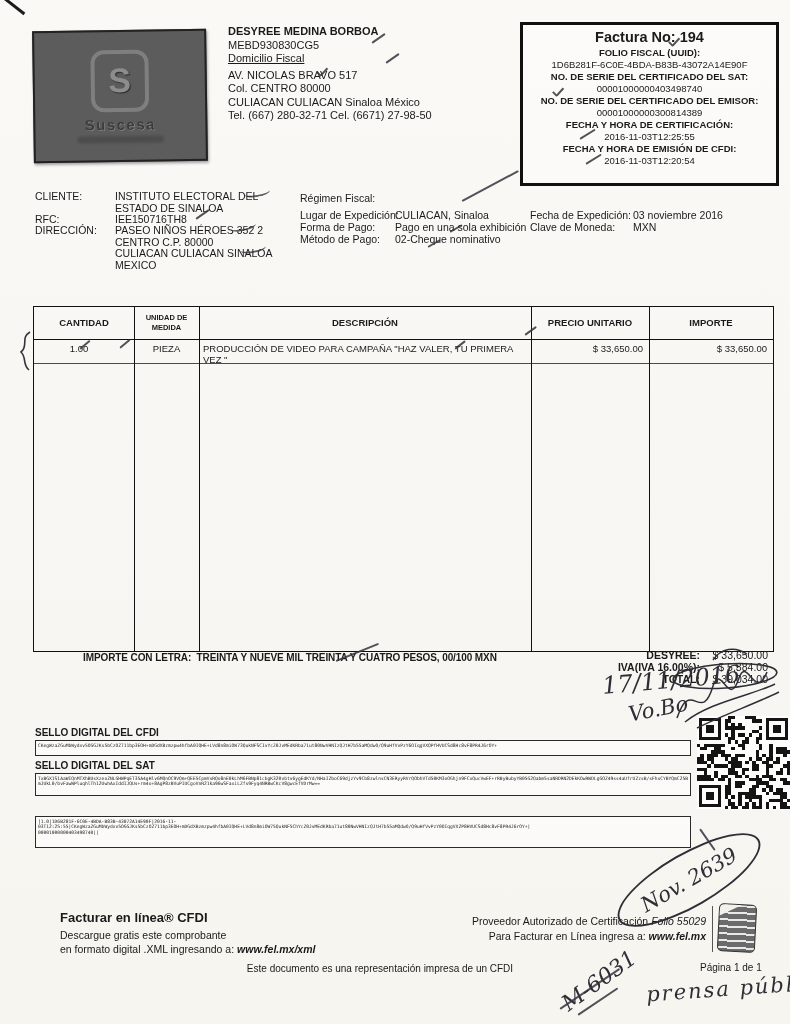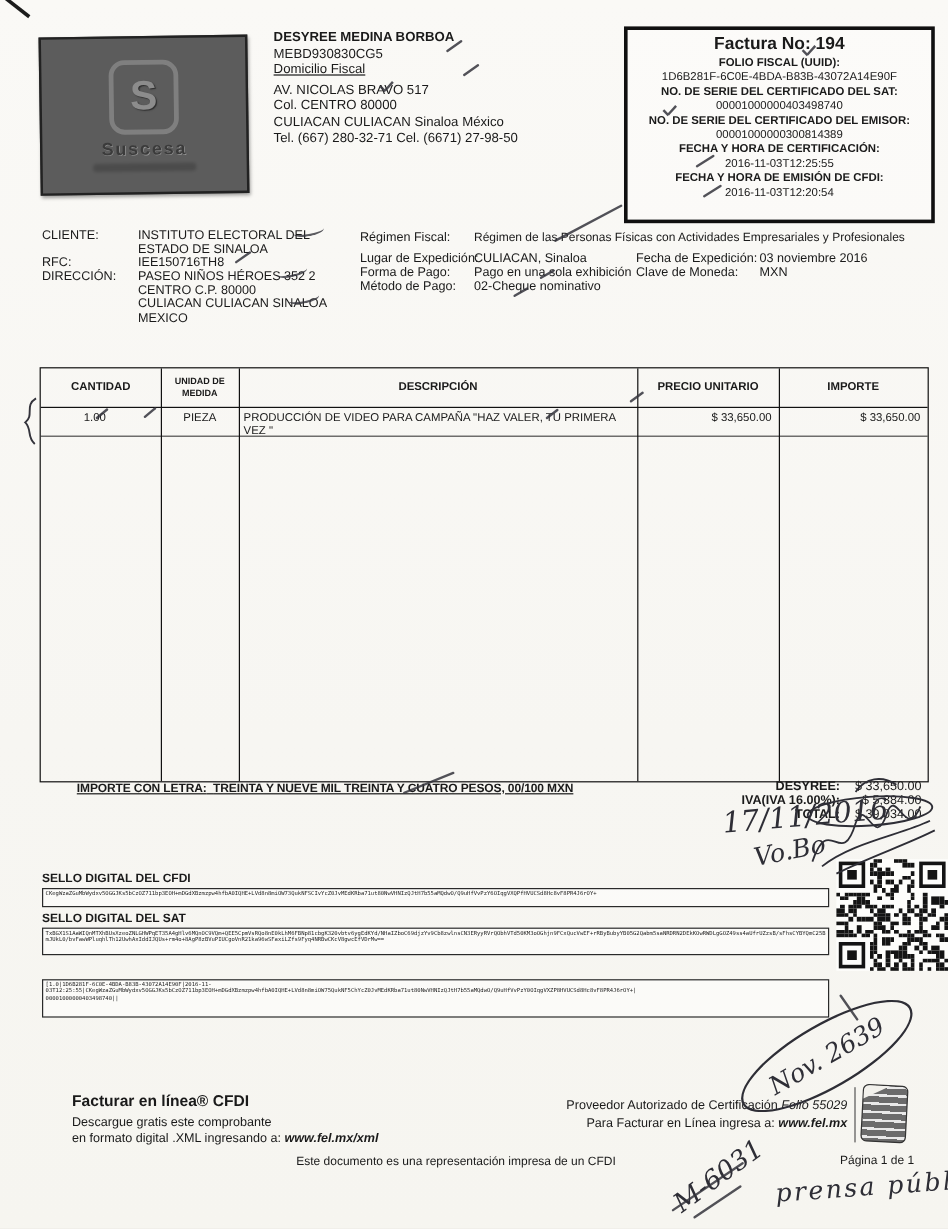--- a/index.html
+++ b/index.html
@@ -115,21 +115,20 @@
   <div class="abs sm" style="left:115px;top:214px;">IEE150716TH8</div>
   <div class="abs sm" style="left:35px;top:225px;">DIRECCIÓN:</div>
   <div class="abs sm" style="left:115px;top:225px;width:185px;">
     <div>PASEO NIÑOS HÉROES 352 2</div>
     <div>CENTRO C.P. 80000</div>
     <div>CULIACAN CULIACAN SINALOA</div>
     <div>MEXICO</div>
   </div>
 
   <div class="abs sm" style="left:300px;top:193px;">Régimen Fiscal:</div>
-  <div class="abs" style="left:395px;top:193px;width:392px;font-size:10px;">Régimen de las Personas Físicas con Actividades Empresariales y Profesionales</div>
   <div class="abs sm" style="left:300px;top:210px;">Lugar de Expedición:</div>
   <div class="abs sm" style="left:395px;top:210px;">CULIACAN, Sinaloa</div>
   <div class="abs sm" style="left:530px;top:210px;">Fecha de Expedición:</div>
   <div class="abs sm" style="left:633px;top:210px;">03 noviembre 2016</div>
   <div class="abs sm" style="left:300px;top:222px;">Forma de Pago:</div>
   <div class="abs sm" style="left:395px;top:222px;">Pago en una sola exhibición</div>
   <div class="abs sm" style="left:530px;top:222px;">Clave de Moneda:</div>
   <div class="abs sm" style="left:633px;top:222px;">MXN</div>
   <div class="abs sm" style="left:300px;top:234px;">Método de Pago:</div>
   <div class="abs sm" style="left:395px;top:234px;">02-Cheque nominativo</div>
@@ -148,21 +147,21 @@
     <div class="th" style="left:615px;width:124px;">IMPORTE</div>
 
     <div class="td" style="left:0;width:90px;text-align:center;">1.00</div>
     <div class="td" style="left:100px;width:65px;text-align:center;">PIEZA</div>
     <div class="td" style="left:169px;width:326px;">PRODUCCIÓN DE VIDEO PARA CAMPAÑA "HAZ VALER, TU PRIMERA VEZ "</div>
     <div class="td" style="left:497px;width:112px;text-align:right;">$ 33,650.00</div>
     <div class="td" style="left:615px;width:118px;text-align:right;">$ 33,650.00</div>
     <div class="rowline"></div>
   </div>
 
-  <div class="abs" style="left:64px;top:652px;font-size:10px;font-weight:bold;letter-spacing:-0.1px;text-decoration:underline;">
+  <div class="abs" style="left:83px;top:652px;font-size:10px;font-weight:bold;letter-spacing:-0.1px;">
     <span>IMPORTE CON LETRA:</span>&nbsp;
     <span>TREINTA Y NUEVE MIL TREINTA Y CUATRO PESOS, 00/100 MXN</span>
   </div>
 
   <div class="abs tot-lbl" style="left:560px;top:649px;width:140px;">DESYREE:</div>
   <div class="abs tot-val" style="left:688px;top:649px;width:80px;">$ 33,650.00</div>
   <div class="abs tot-lbl" style="left:560px;top:661px;width:140px;">IVA(IVA 16.00%):</div>
   <div class="abs tot-val" style="left:688px;top:661px;width:80px;">$ 5,384.00</div>
   <div class="abs tot-lbl" style="left:560px;top:673px;width:140px;">TOTAL:</div>
   <div class="abs tot-val" style="left:688px;top:673px;width:80px;">$ 39,034.00</div>

